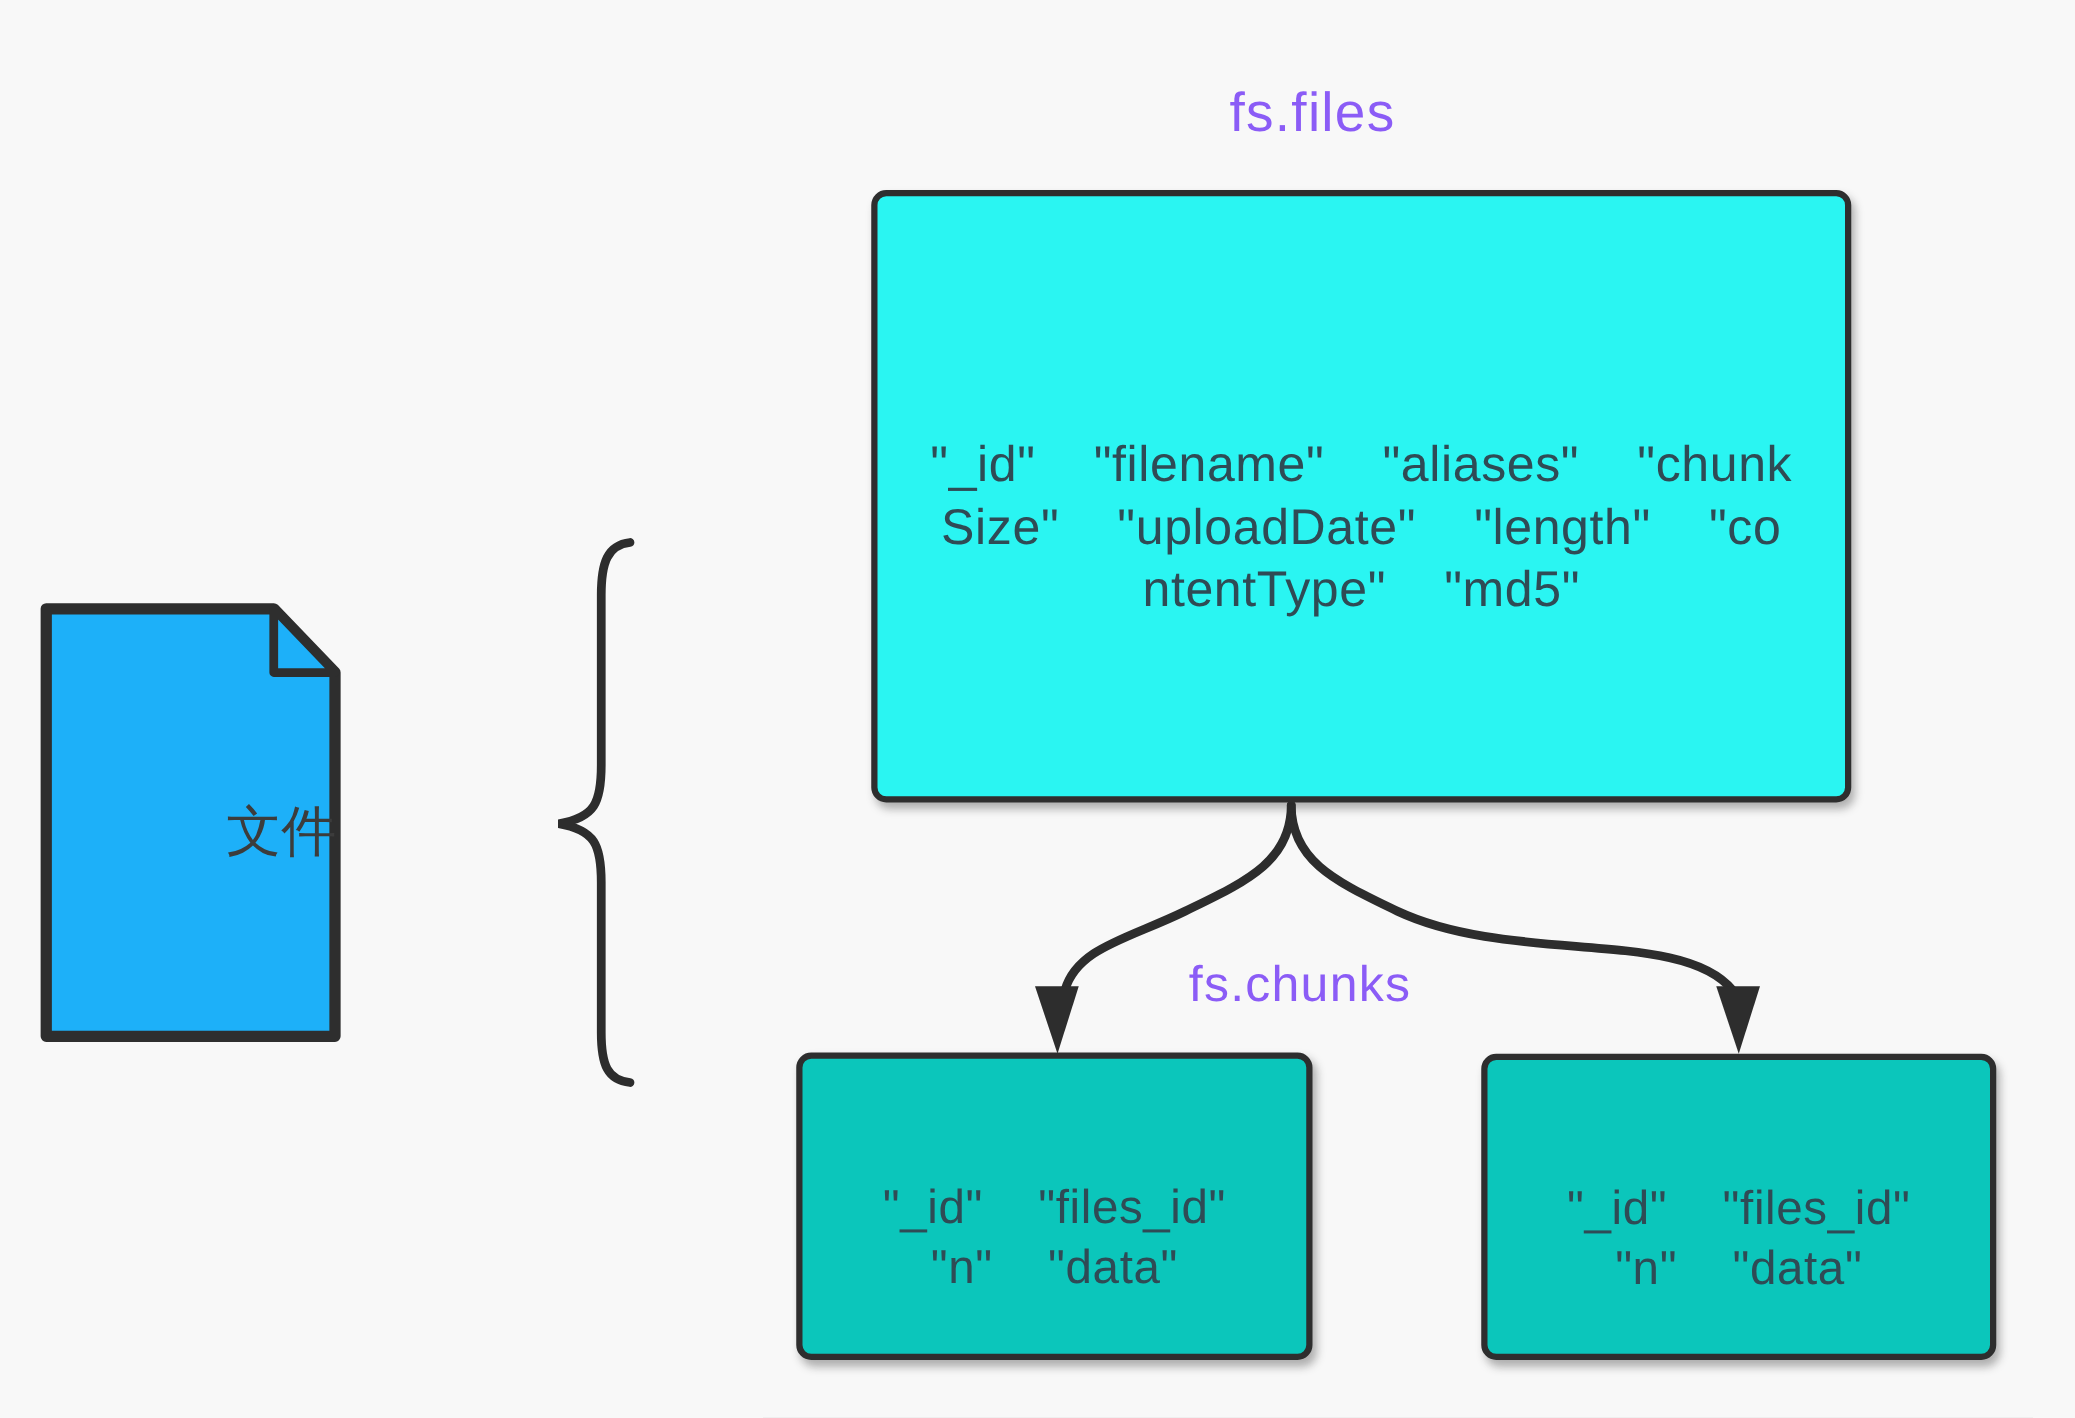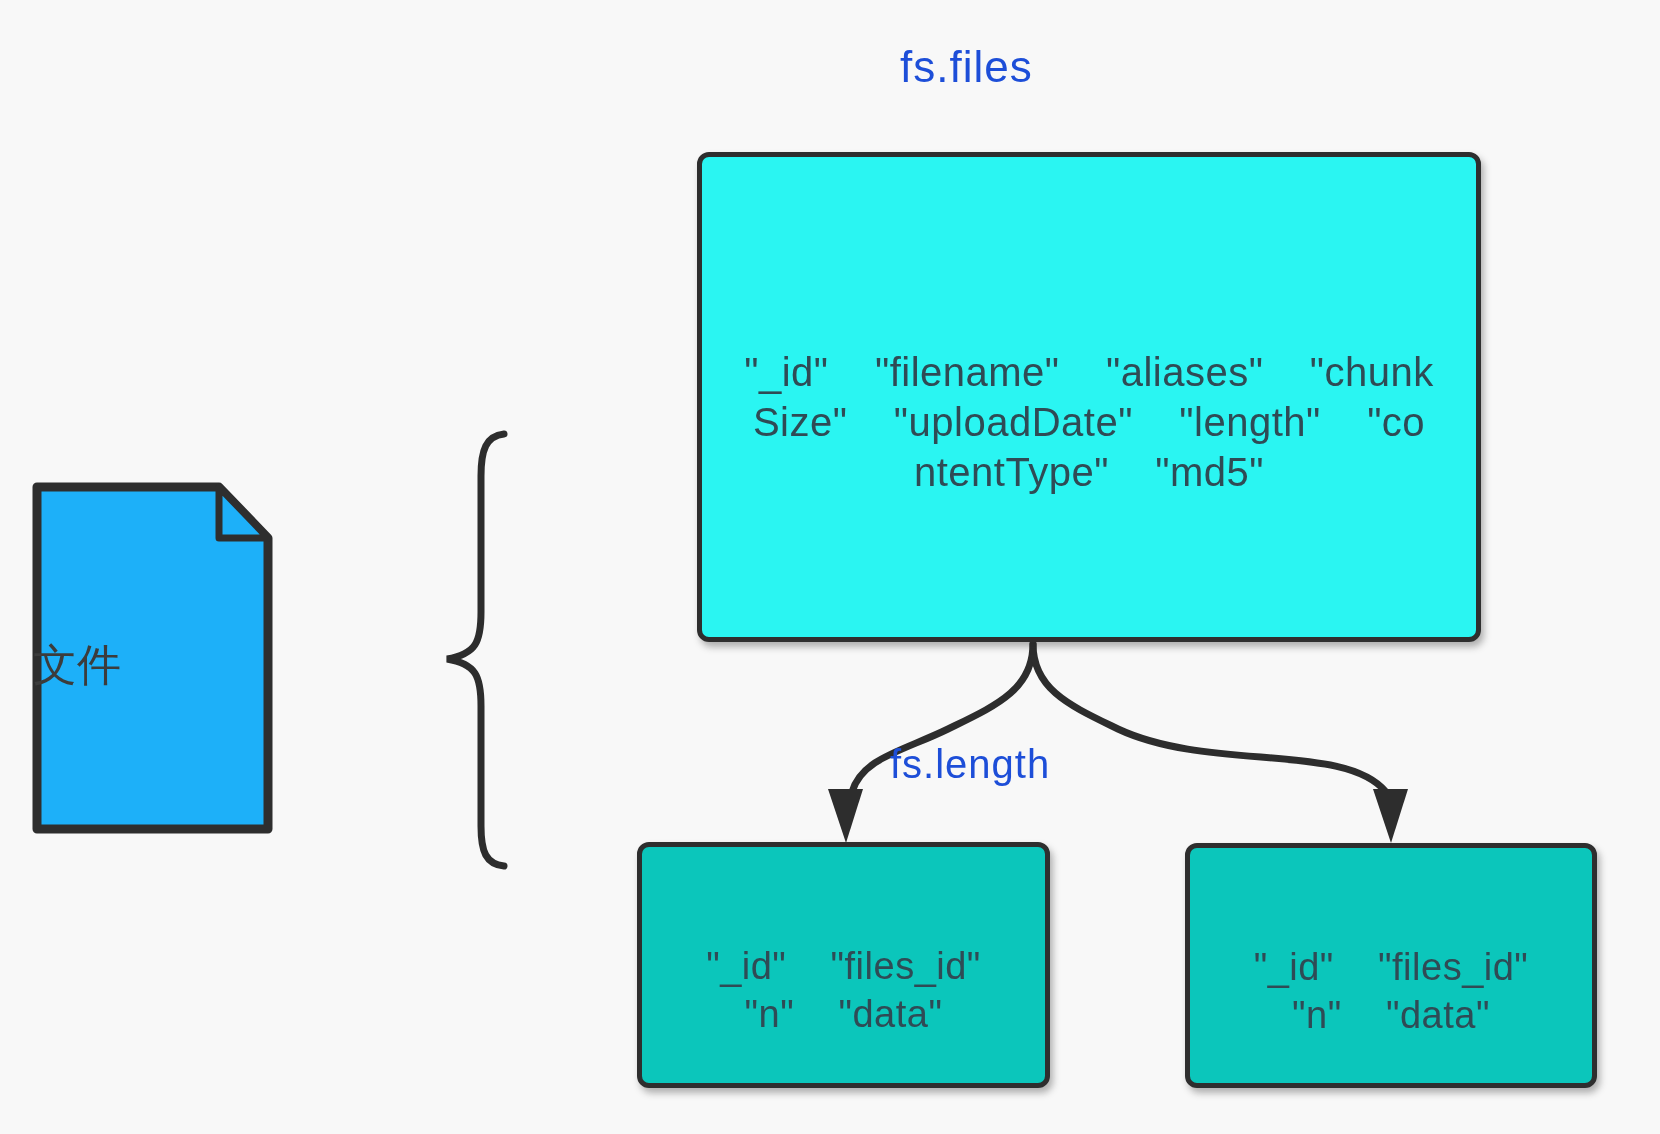--- a/index.html
+++ b/index.html
@@ -8,30 +8,31 @@
     width:1660px;height:1134px;
     background:#f8f8f8;
     font-family:"Liberation Sans", sans-serif;
     overflow:hidden;
   }
   .abs{position:absolute;}
   svg{position:absolute;left:0;top:0;}
 
   
   .title{
-    color:#1d4ed8;
-    text-align:left;
+    color:#8b5cf6;
+    text-align:center;
     letter-spacing:1px;
     white-space:pre;
+    margin-top:24px;
   }
   .t-fsfiles{left:900px;top:42px;width:300px;font-size:44px;}
   .t-fschunks{left:890px;top:742px;width:300px;font-size:40px;}
   .cn-label{
     color:#3c3c3c;
-    text-align:left;
+    text-align:right;
     font-size:44px;
     white-space:pre;
   }
   .l-file{left:33px;top:636px;width:236px;}
   .l-upload{left:313px;top:638px;width:160px;font-size:42px;}
 
   
   .box{
     box-sizing:border-box;
     border:5px solid #2e2e2e;
@@ -79,21 +80,21 @@
     <path d="M 1033,644 C 1033,690 1071,706 1118,729 C 1210,772 1345,742 1386,792" fill="none" stroke="#2d2d2d" stroke-width="7" stroke-linecap="round"></path>
     <polygon points="828,789 863,789 846,843" fill="#2d2d2d"></polygon>
     <polygon points="1373,789 1408,789 1391,843" fill="#2d2d2d"></polygon>
 
     <path d="M 37,487 L 219,487 L 268,538 L 268,829 L 37,829 Z" fill="#1db0f9" stroke="#2e2e2e" stroke-width="9" stroke-linejoin="round"></path>
     <path d="M 219,487 L 219,538 L 268,538 Z" fill="#1db0f9" stroke="#2e2e2e" stroke-width="7" stroke-linejoin="round"></path>
   </svg>
 
   <div class="abs cn-label l-file">文件</div>
   <div class="abs title t-fsfiles">fs.files</div>
-  <div class="abs title t-fschunks">fs.length</div>
+  <div class="abs title t-fschunks">fs.chunks</div>
 
   <div class="abs box b-files">
     <div class="line">"_id"    "filename"    "aliases"    "chunk</div>
     <div class="line">Size"    "uploadDate"    "length"    "co</div>
     <div class="line">ntentType"    "md5"</div>
   </div>
 
   <div class="abs box b-chunks b-chunks-left">
     <div class="line">"_id"    "files_id"</div>
     <div class="line">"n"    "data"</div>

